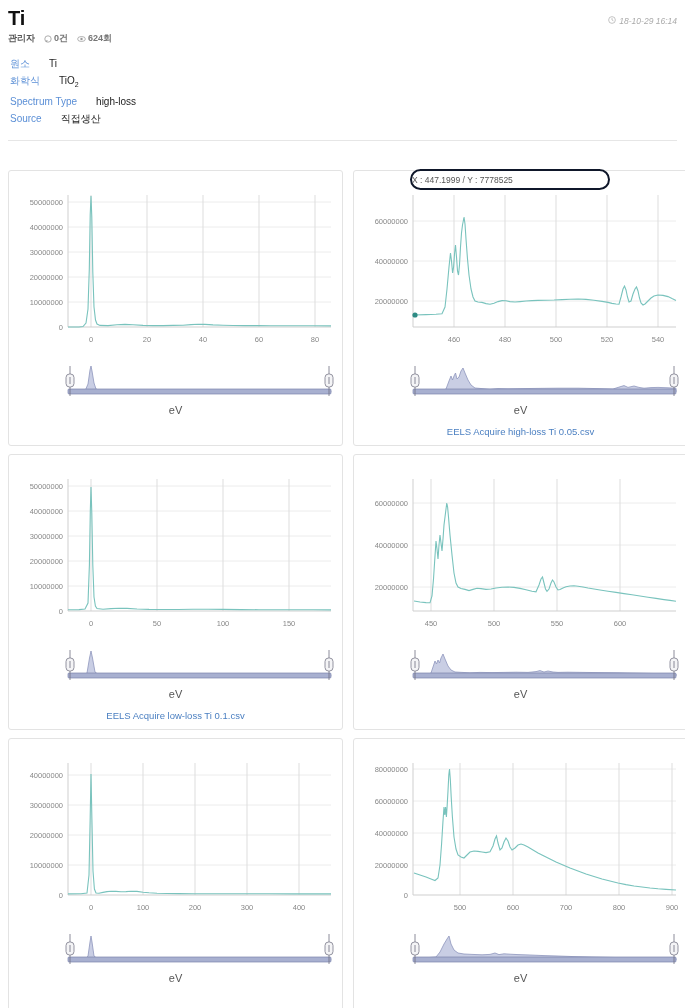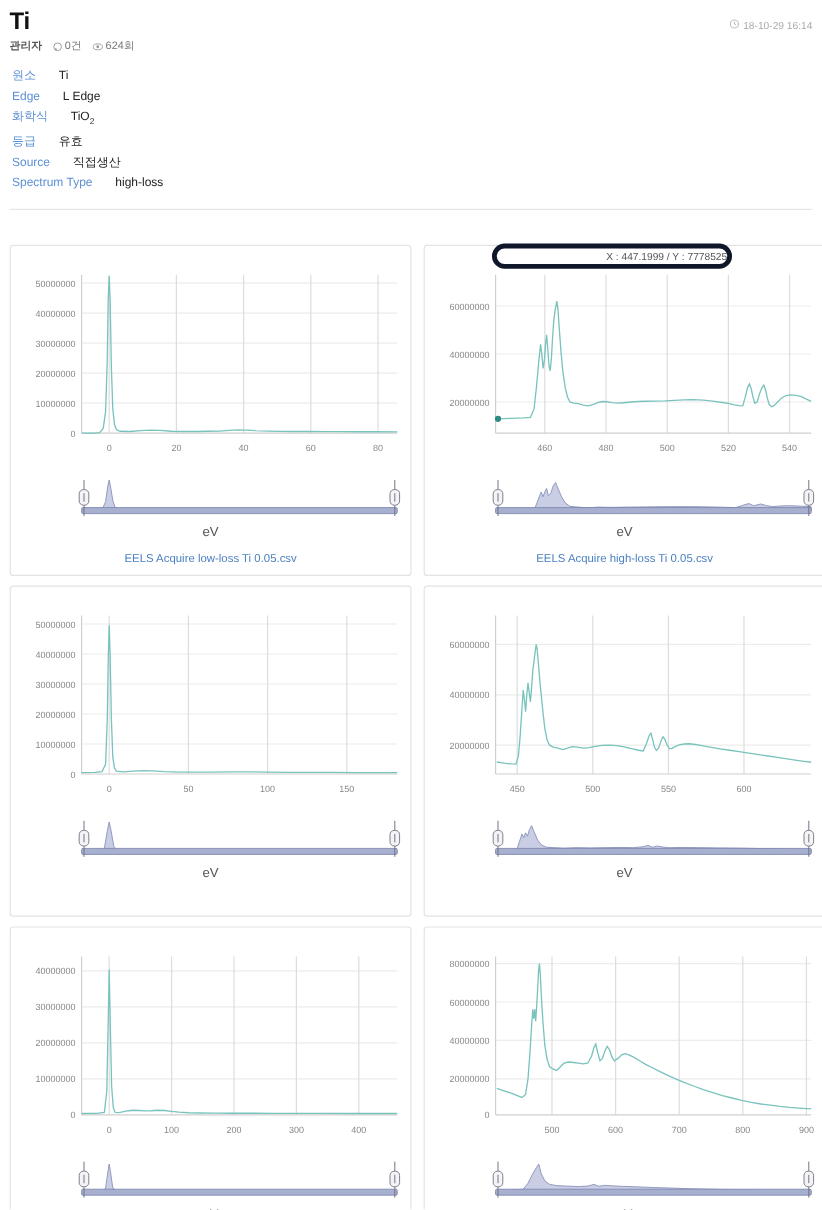--- a/index.html
+++ b/index.html
@@ -16,26 +16,26 @@
   
   .header { padding:6px 8px 16px 8px; position:relative; }
   .title {
     font-size:20px; font-weight:700; color:#111;
     letter-spacing:-0.2px; line-height:24px; margin:0 0 2px 0;
   }
   .meta-line {
     display:flex; align-items:center; gap:9px;
     font-size:9px; color:#555; font-weight:700; margin-bottom:10px;text-align:center;
   }
-  .meta-line .mini { display:inline-flex; align-items:center; gap:2px; font-weight:400; color:#777;}
+  .meta-line .mini { display:inline-flex; align-items:center; gap:2px; font-weight:700; color:#777;}
   .mini svg { display:block; }
 
   .timestamp {
     position:absolute; right:8px; top:16px;
-    font-size:8.5px; color:#aaa; 
+    font-size:8.5px; color:#aaa; font-style:italic;
     display:flex; align-items:center; gap:3px;
   }
 
   .fields { margin-top:4px; }
   .field-row {
     display:flex; align-items:baseline; gap:19px;
     font-size:10px; line-height:17px; padding:0 0 0 2px;
   }
   .field-key { color:#5b8fd6; font-weight:400; white-space:nowrap; }
   .field-val { color:#222; font-weight:400; }
@@ -67,23 +67,23 @@
     margin-top:6px;
   }
   .caption {
     text-align:center; font-size:9.5px; color:#4a7fc1;
     margin-top:auto; padding-bottom:4px; cursor:pointer;
   }
 
   .tooltip {
     position:absolute; left:56px; top:-2px;
     width:200px; height:21px;
-    border:4px solid #0f172a; border-radius:11px;
+    border:2px solid #0f172a; border-radius:11px;
     background:#ffffff;
-    display:flex; align-items:center; justify-content:flex-end;
+    display:flex; align-items:center; justify-content:flex-start;
     font-size:8.5px; color:#555; z-index:5;
   }
 
   text { font-family:"Liberation Sans","DejaVu Sans",sans-serif; }
   .tick { font-size:7.5px; fill:#888; }
   .gridline { stroke:#ececec; stroke-width:1; }
   .vgridline { stroke:#dddddd; stroke-width:1; }
   .axisline { stroke:#cfcfcf; stroke-width:1; }
   .spectrum { fill:none; stroke:#79c3bd; stroke-width:1.1; }
   .brush-fill { fill:#c9cee4; stroke:#8e96bd; stroke-width:0.8; }
@@ -131,38 +131,30 @@
       </span>
       <span>18-10-29 16:14</span>
     </div>
 
     <div class="fields">
       <div class="field-row">
         <span class="field-key">원소</span>
         <span class="field-val">Ti</span>
       </div>
       <div class="field-row">
-        <span class="field-key">Edge</span>
-        <span class="field-val">L Edge</span>
-      </div>
-      <div class="field-row">
         <span class="field-key">화학식</span>
         <span class="field-val"><span>TiO</span><sub>2</sub></span>
       </div>
       <div class="field-row">
-        <span class="field-key">등급</span>
-        <span class="field-val">유효</span>
+        <span class="field-key">Spectrum Type</span>
+        <span class="field-val">high-loss</span>
       </div>
       <div class="field-row">
         <span class="field-key">Source</span>
         <span class="field-val">직접생산</span>
-      </div>
-      <div class="field-row">
-        <span class="field-key">Spectrum Type</span>
-        <span class="field-val">high-loss</span>
       </div>
     </div>
 
     <div class="divider"></div>
   </div>
 
   <div class="grid">
 
     <div class="card">
       <div class="chart-area">
@@ -211,21 +203,20 @@
             <line class="handle-line" x1="57" y1="13" x2="57" y2="20"></line>
           </g>
           <g>
             <line class="handle-line" x1="316" y1="2" x2="316" y2="32"></line>
             <rect class="handle-rect" x="312" y="10" width="8" height="13" rx="3.5"></rect>
             <line class="handle-line" x1="316" y1="13" x2="316" y2="20"></line>
           </g>
         </svg>
       </div>
       <div class="axis-title">eV</div>
-      <div class="caption">EELS Acquire low-loss Ti 0.05.csv</div>
     </div>
 
     <div class="card">
       <div class="tooltip">
         <span>X : 447.1999 / Y : 7778525</span>
       </div>
       <div class="chart-area">
         <svg width="325" height="185" viewBox="0 0 325 185">
           <g>
             <line class="gridline" x1="55" y1="44" x2="318" y2="44"></line>
@@ -322,20 +313,21 @@
             <line class="handle-line" x1="57" y1="13" x2="57" y2="20"></line>
           </g>
           <g>
             <line class="handle-line" x1="316" y1="2" x2="316" y2="32"></line>
             <rect class="handle-rect" x="312" y="10" width="8" height="13" rx="3.5"></rect>
             <line class="handle-line" x1="316" y1="13" x2="316" y2="20"></line>
           </g>
         </svg>
       </div>
       <div class="axis-title">eV</div>
+      <div class="caption">EELS Acquire low-loss Ti 0.1.csv</div>
     </div>
 
     <div class="card">
       <div class="chart-area">
         <svg width="325" height="185" viewBox="0 0 325 185">
           <g>
             <line class="gridline" x1="55" y1="42" x2="318" y2="42"></line>
             <line class="gridline" x1="55" y1="84" x2="318" y2="84"></line>
             <line class="gridline" x1="55" y1="126" x2="318" y2="126"></line>
           </g>

